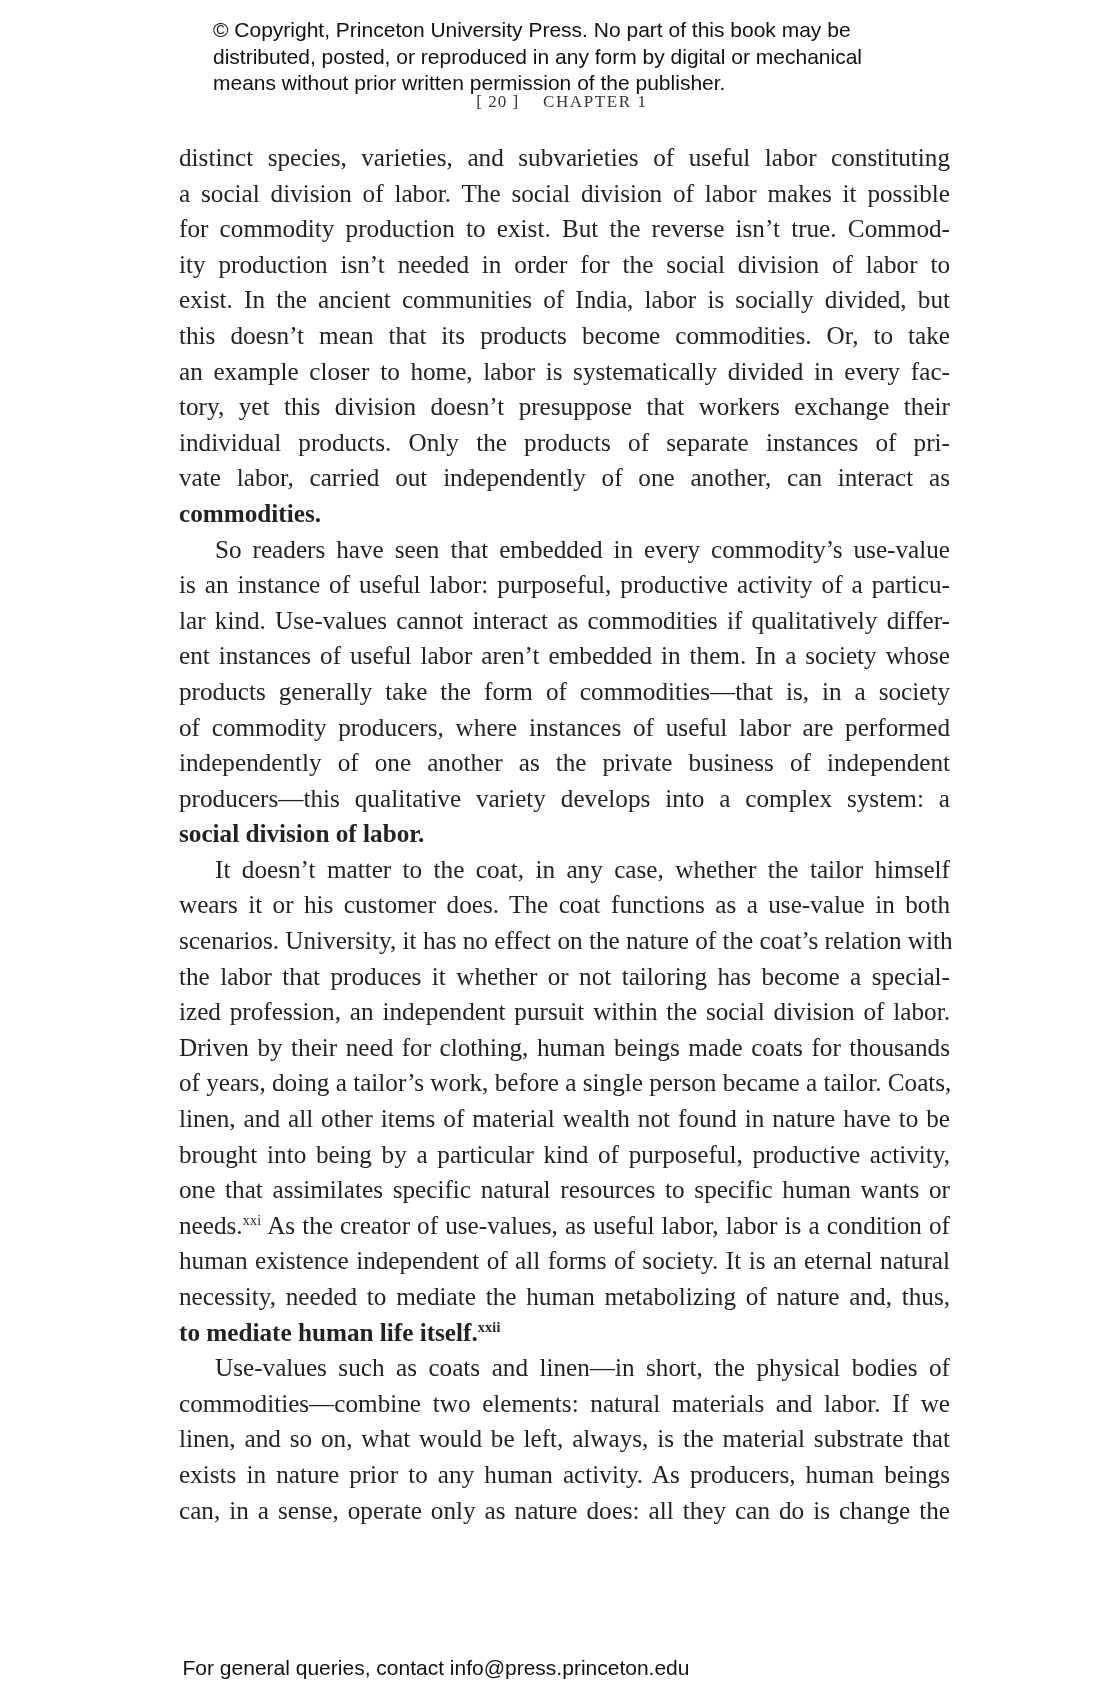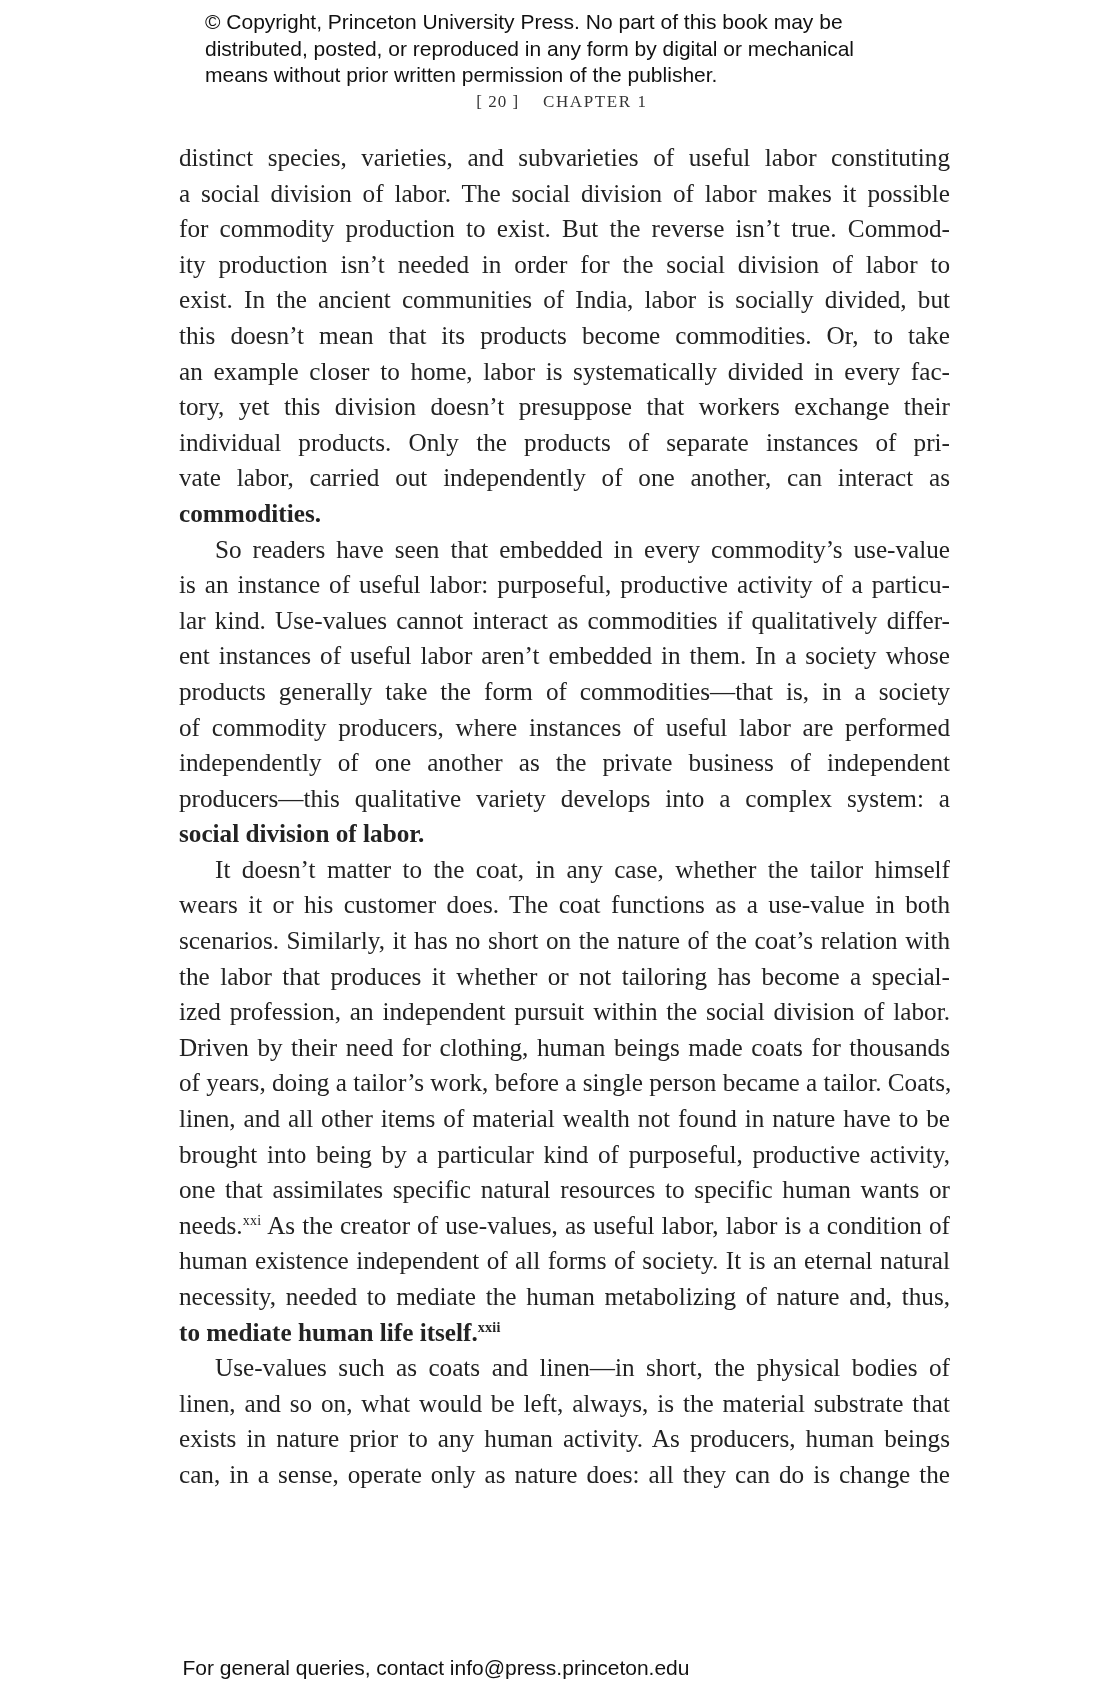--- a/index.html
+++ b/index.html
@@ -16,21 +16,21 @@
   }
   .copyright {
     position: absolute;
     left: 205px;
     top: 9px;
     width: 760px;
     font-family: "Liberation Sans", sans-serif;
     font-size: 21px;
     line-height: 26.5px;
     color: #111111;
-    margin: 0;
+    margin: 8px;
   }
   .copyright span { display: block; white-space: nowrap; }
   .running-head {
     position: absolute;
     left: 0;
     width: 1100px;
     top: 92px;
     text-align: center;
     font-family: "Liberation Serif", serif;
     font-size: 17px;
@@ -119,35 +119,36 @@
     <span class="line">products generally take the form of commodities—that is, in a society</span>
     <span class="line">of commodity producers, where instances of useful labor are performed</span>
     <span class="line">independently of one another as the private business of independent</span>
     <span class="line">producers—this qualitative variety develops into a complex system: a</span>
     <span class="line last">social division of labor.</span>
   </div>
 
   <div>
     <span class="line indent">It doesn’t matter to the coat, in any case, whether the tailor himself</span>
     <span class="line">wears it or his customer does. The coat functions as a use-value in both</span>
-    <span class="line">scenarios. Similarly, it has no short on the nature of the coat’s relation with</span>
+    <span class="line">scenarios. University, it has no effect on the nature of the coat’s relation with</span>
     <span class="line">the labor that produces it whether or not tailoring has become a special-</span>
     <span class="line">ized profession, an independent pursuit within the social division of labor.</span>
     <span class="line">Driven by their need for clothing, human beings made coats for thousands</span>
     <span class="line">of years, doing a tailor’s work, before a single person became a tailor. Coats,</span>
     <span class="line">linen, and all other items of material wealth not found in nature have to be</span>
     <span class="line">brought into being by a particular kind of purposeful, productive activity,</span>
     <span class="line">one that assimilates specific natural resources to specific human wants or</span>
     <span class="line"><span>needs.</span><sup class="fn">xxi</sup><span> As the creator of use-values, as useful labor, labor is a condition of</span></span>
     <span class="line">human existence independent of all forms of society. It is an eternal natural</span>
     <span class="line">necessity, needed to mediate the human metabolizing of nature and, thus,</span>
     <span class="line last"><span>to mediate human life itself.</span><sup class="fn">xxii</sup></span>
   </div>
 
   <div>
     <span class="line indent">Use-values such as coats and linen—in short, the physical bodies of</span>
+    <span class="line">commodities—combine two elements: natural materials and labor. If we</span>
     <span class="line">linen, and so on, what would be left, always, is the material substrate that</span>
     <span class="line">exists in nature prior to any human activity. As producers, human beings</span>
     <span class="line">can, in a sense, operate only as nature does: all they can do is change the</span>
   </div>
 </div>
 
 <div class="footer">For general queries, contact info@press.princeton.edu</div>
 
 </body></html>

